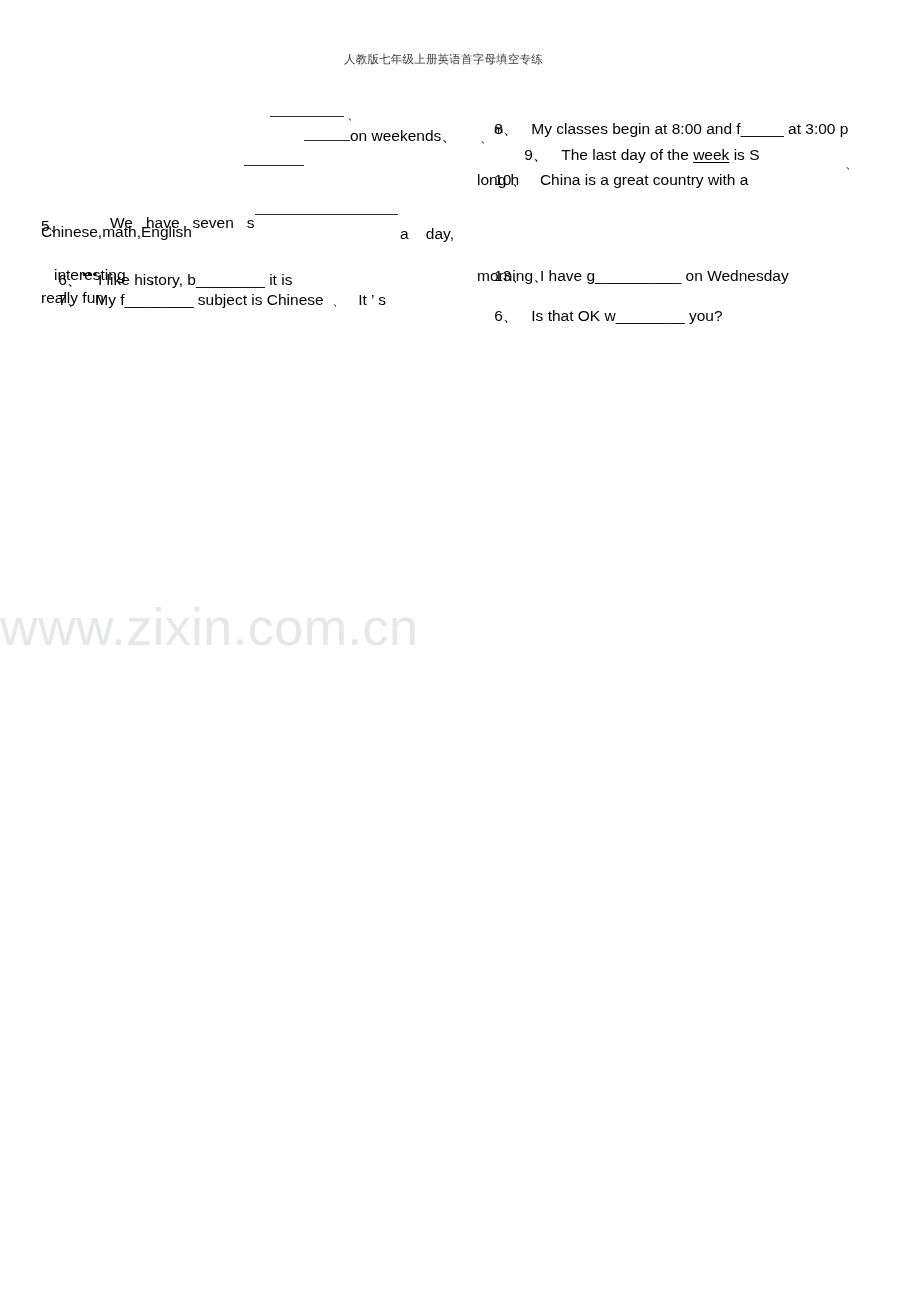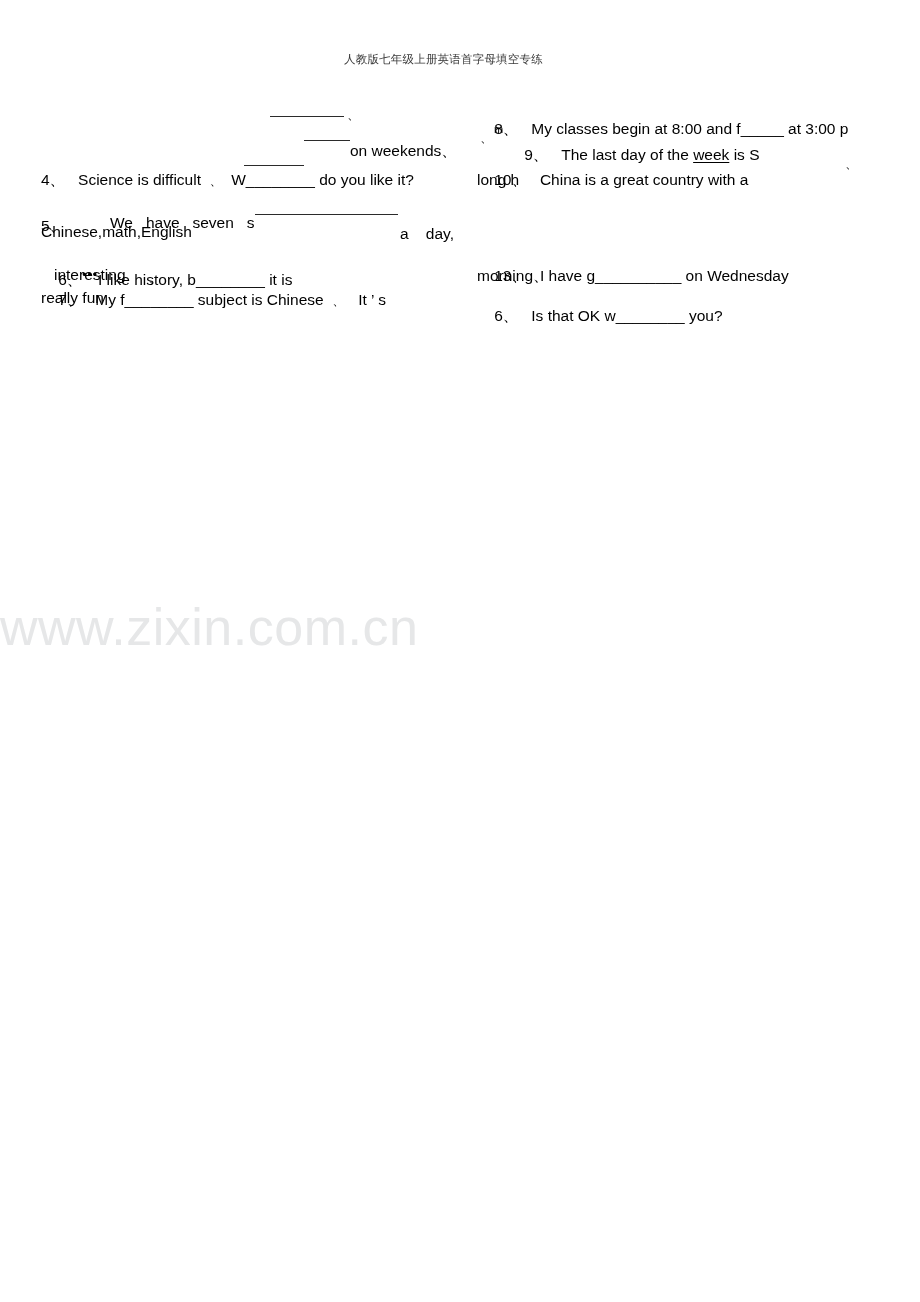--- a/index.html
+++ b/index.html
@@ -89,29 +89,26 @@
 
   <div class="doc-header">人教版七年级上册英语首字母填空专练</div>
 
   <div class="rule" style="left:270px; top:116px; width:74px;"></div>
   <div class="rule" style="left:304px; top:140px; width:46px;"></div>
   <div class="rule" style="left:244px; top:165px; width:60px;"></div>
   <div class="rule" style="left:255px; top:214px; width:143px;"></div>
 
   <div class="run" style="left:347px; top:105px; font-size:13px;">、</div>
 
-  <div class="run" style="left:350px; top:126px;margin-top:15px;">on weekends、</div>
+  <div class="run" style="left:350px; top:126px;">on weekends、</div>
 
   <div class="run" style="left:480px; top:128px; font-size:13px;">、</div>
 
   <div class="run" style="left:494px; top:120px; font-size:11px;">m</div>
 
-  <div class="run wrap" style="left:41px; top:170px; width:400px;">
-    <span>4、</span><span>&nbsp;&nbsp;&nbsp;</span><span>Science is difficult</span><span>&nbsp;&nbsp;</span><span style="font-size:13px;">、</span><span>&nbsp;&nbsp;</span><span>W</span><span>________</span><span>&nbsp;</span><span>do you like it?</span>
-  </div>
 
   <div class="run" style="left:400px; top:187px;margin-top:37px;">a    day,</div>
 
   <div class="run" style="left:41px; top:216px;">5、</div>
 
   <div class="run" style="left:110px; top:213px;">We   have   seven   s</div>
 
   <div class="run" style="left:41px; top:222px;">Chinese,math,English</div>
 
   <div class="run" style="left:41px; top:247px;">

